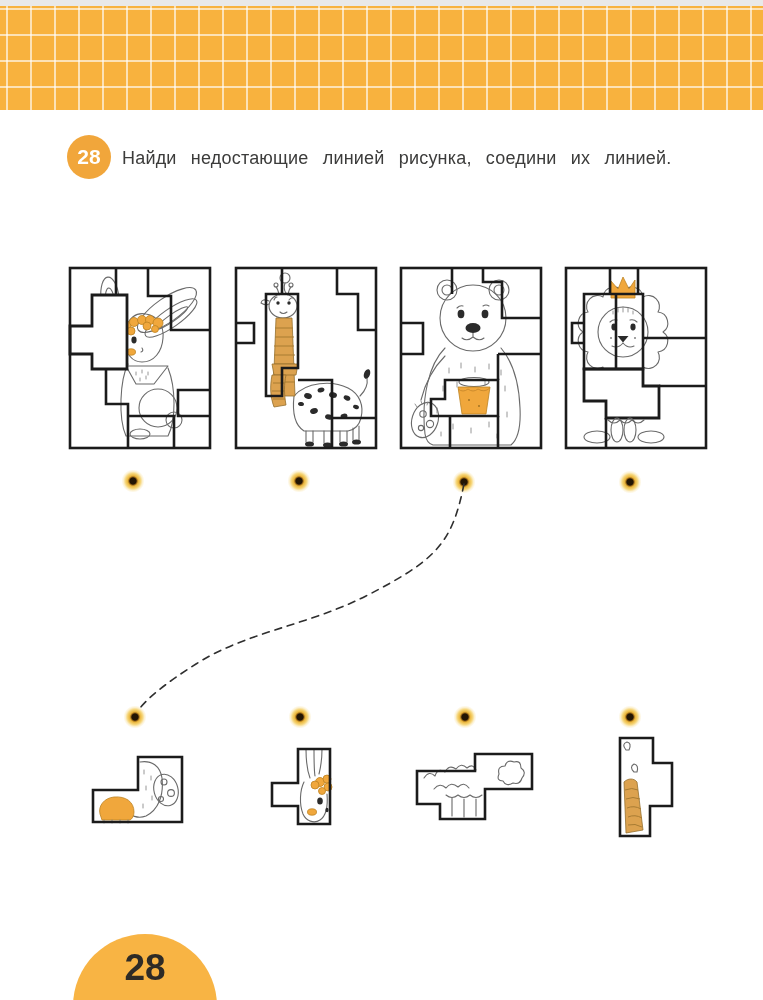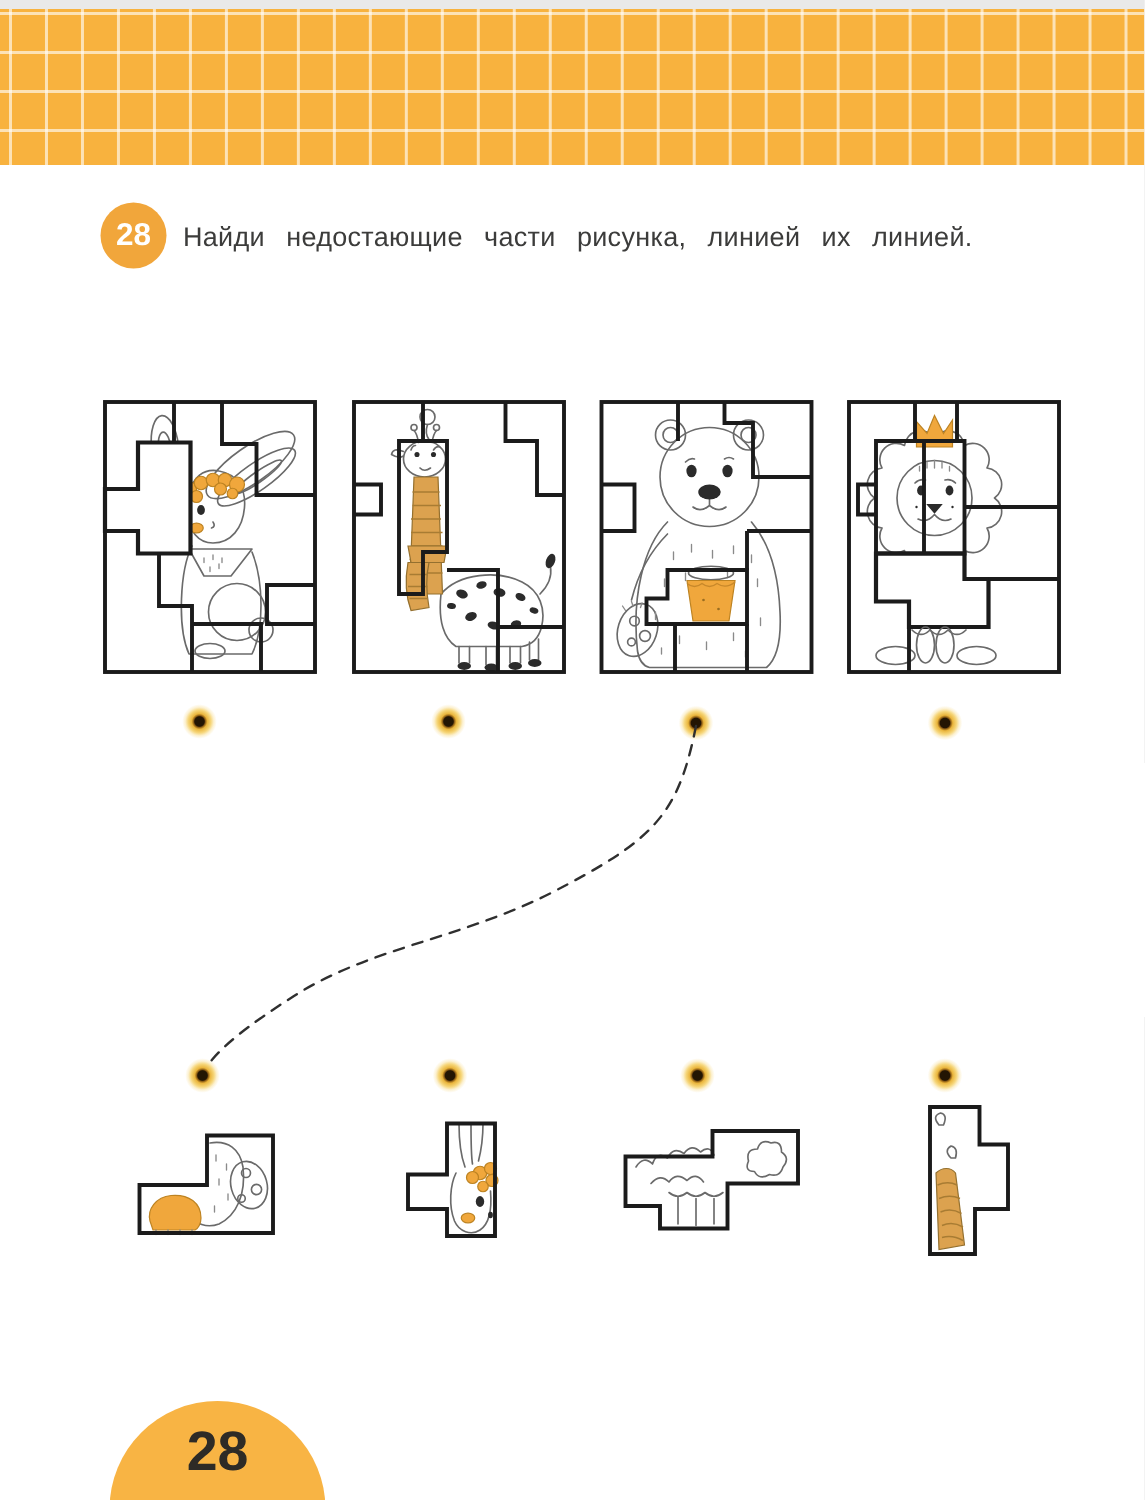--- a/index.html
+++ b/index.html
@@ -57,21 +57,21 @@
 </head>
 <body>
 
 <div class="page">
 
   <div class="header"></div>
 
   <div class="task-badge">
     <span>28</span>
   </div>
-  <div class="task-text">Найди недостающие части рисунка, линией их линией.</div>
+  <div class="task-text">Найди недостающие линией рисунка, соедини их линией.</div>
 
   <svg class="pz" style="left:68px;top:260px" width="144" height="184" viewBox="-2 -2 144 184" aria-label="rabbit">
     <g class="sk">
       <ellipse cx="40" cy="30" rx="9" ry="21" transform="rotate(-6 40 30)"></ellipse>
       <ellipse cx="40" cy="33" rx="4.5" ry="13" transform="rotate(-6 40 33)"></ellipse>
       <ellipse cx="97" cy="42" rx="35" ry="12" transform="rotate(-35 97 42)"></ellipse>
       <ellipse cx="101" cy="50" rx="31" ry="9" transform="rotate(-35 101 50)"></ellipse>
       <ellipse cx="102" cy="50" rx="19" ry="3.5" transform="rotate(-35 102 50)"></ellipse>
       <path d="M 56,62 C 58,50 66,44 76,46 C 88,48 94,58 93,70 C 92,84 84,94 72,94 C 62,94 56,86 55,74 Z"></path>
       <path d="M 58,96 C 50,112 48,150 56,168 L 98,168 C 106,152 106,120 98,100"></path>

